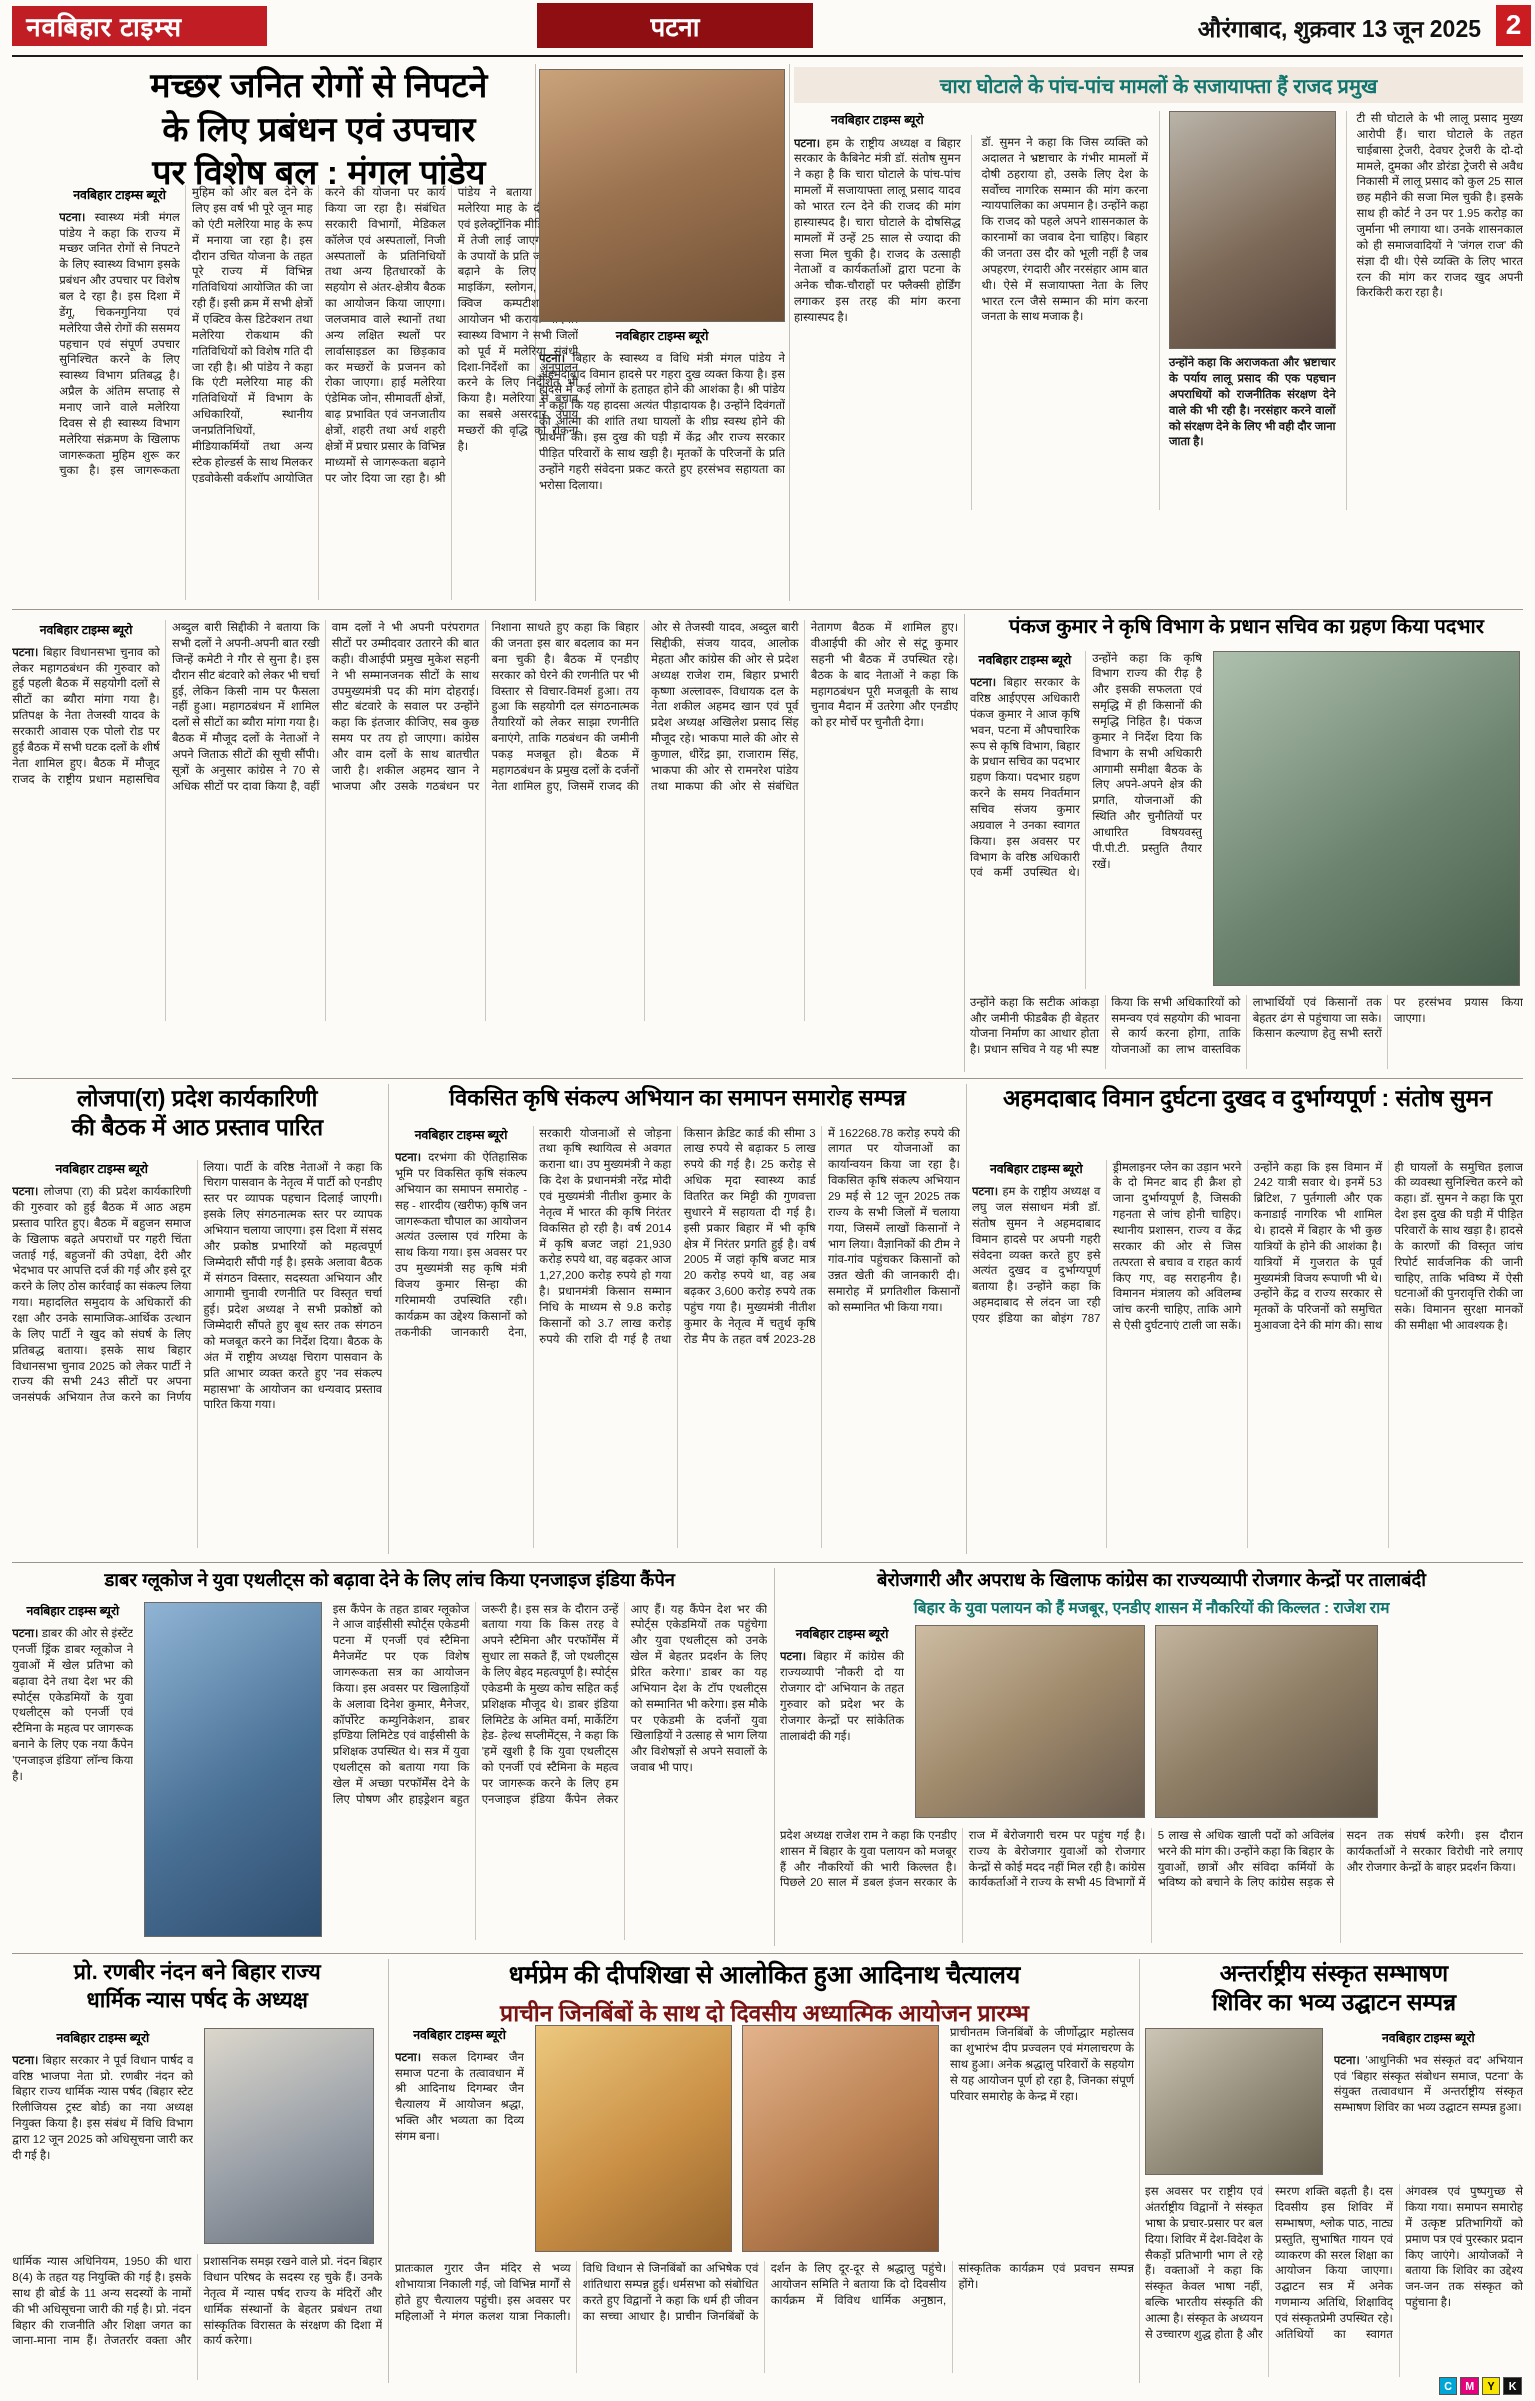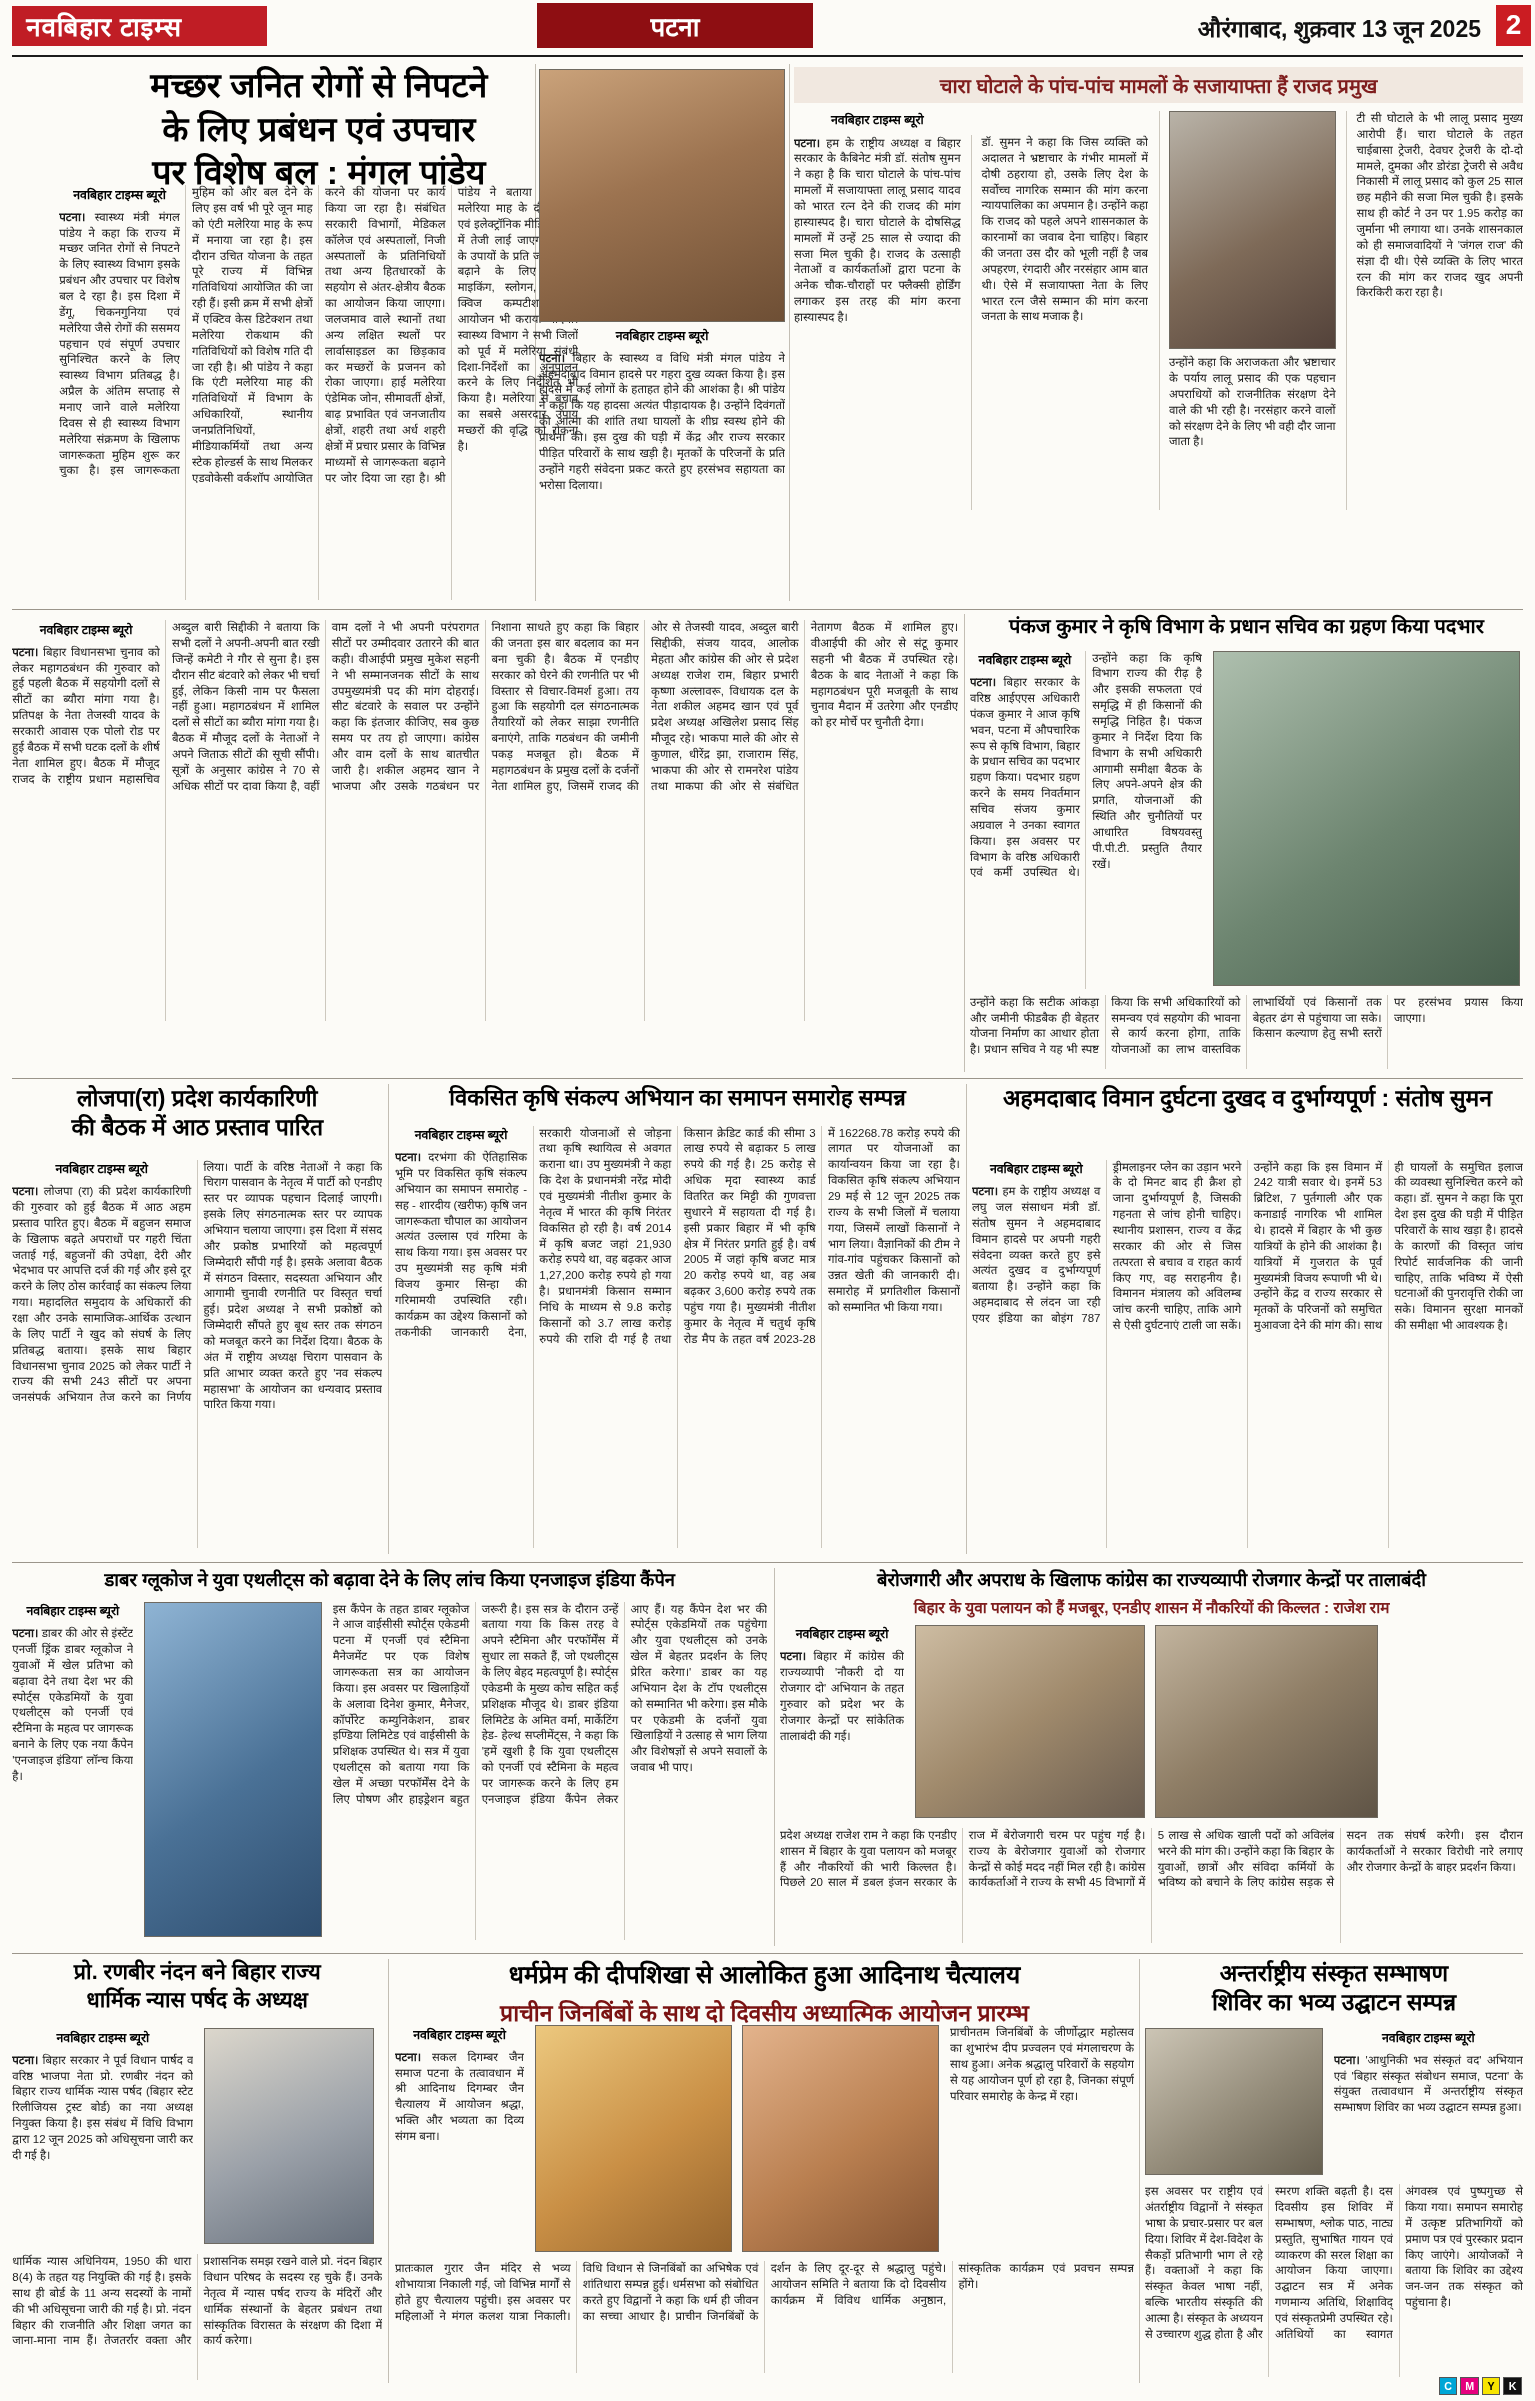--- a/index.html
+++ b/index.html
@@ -12,21 +12,21 @@
   .masthead { background:#c01d25; color:#fff; font-weight:bold; font-size:26px; display:flex; align-items:center; padding:0 14px; letter-spacing:0.8px; }
   .edition  { background:#8e0e12; color:#fff; font-weight:bold; font-size:26px; display:flex; align-items:center; justify-content:center; }
   .hdr-date { font-weight:bold; font-size:23px; color:#111; text-align:right; }
   .pagenum  { background:#cb1c22; color:#fff; font-weight:bold; font-size:28px; display:flex; align-items:center; justify-content:center; }
 
   .rule-h { background:#9b958b; height:0.8px; }
   .rule-h.strong { background:#1c1c1c; height:2.3px; }
   .rule-v { background:#c3beb4; width:0.8px; }
 
   .headline { font-weight:bold; text-align:center; color:#000; text-wrap:balance; line-height:1.28; }
-  .subhead  { font-weight:bold; text-align:center; color:#7f1d1d; }
+  .subhead  { font-weight:bold; text-align:center; color:#0f766e; }
   .subhead.bar { background:#f1e8e0; padding:4.6px 7.7px; }
   .byline { font-weight:bold; text-align:center; font-size:12.3px; margin:1.5px 0 6.1px; color:#000; }
   .body-text { font-size:11.5px; line-height:1.38; text-align:justify; color:#1b1b1b; overflow:hidden; }
   .body-text p { margin:0; }
   .dl { font-weight:bold; }
 
   .mc2 { column-count:2; column-gap:12.3px; column-rule:0.8px solid #cdc8be; }
   .mc3 { column-count:3; column-gap:12.3px; column-rule:0.8px solid #cdc8be; }
   .mc4 { column-count:4; column-gap:12.3px; column-rule:0.8px solid #cdc8be; }
   .mc6 { column-count:6; column-gap:12.3px; column-rule:0.8px solid #cdc8be; }
@@ -102,21 +102,21 @@
   <div class="abs" style="left:794px; top:64px; width:729px; height:537px;">
     <div class="subhead bar" style="font-size:20px; margin:3.1px 0 7.7px;">चारा घोटाले के पांच-पांच मामलों के सजायाफ्ता हैं राजद प्रमुख</div>
     <div class="frow" style="height:399px;">
       <div class="fcol nopad body-text" style="flex:1;">
         <div class="byline">नवबिहार टाइम्स ब्यूरो</div>
         <p><b class="dl">पटना।</b> <span>हम के राष्ट्रीय अध्यक्ष व बिहार सरकार के कैबिनेट मंत्री डॉ. संतोष सुमन ने कहा है कि चारा घोटाले के पांच-पांच मामलों में सजायाफ्ता लालू प्रसाद यादव को भारत रत्न देने की राजद की मांग हास्यास्पद है। चारा घोटाले के दोषसिद्ध मामलों में उन्हें 25 साल से ज्यादा की सजा मिल चुकी है। राजद के उत्साही नेताओं व कार्यकर्ताओं द्वारा पटना के अनेक चौक-चौराहों पर फ्लैक्सी होर्डिंग लगाकर इस तरह की मांग करना हास्यास्पद है।</span></p>
       </div>
       <div class="fcol body-text" style="flex:1;margin-top:24px;">
         <p>डॉ. सुमन ने कहा कि जिस व्यक्ति को अदालत ने भ्रष्टाचार के गंभीर मामलों में दोषी ठहराया हो, उसके लिए देश के सर्वोच्च नागरिक सम्मान की मांग करना न्यायपालिका का अपमान है। उन्होंने कहा कि राजद को पहले अपने शासनकाल के कारनामों का जवाब देना चाहिए। बिहार की जनता उस दौर को भूली नहीं है जब अपहरण, रंगदारी और नरसंहार आम बात थी। ऐसे में सजायाफ्ता नेता के लिए भारत रत्न जैसे सम्मान की मांग करना जनता के साथ मजाक है।</p>
       </div>
-      <div class="fcol body-text" style="flex:1;">
+      <div class="fcol body-text" style="flex:1;font-weight:bold;">
         <div class="photo ph-suman" style="width:100%; height:238px; margin-bottom:6.1px;"></div>
         <p>उन्होंने कहा कि अराजकता और भ्रष्टाचार के पर्याय लालू प्रसाद की एक पहचान अपराधियों को राजनीतिक संरक्षण देने वाले की भी रही है। नरसंहार करने वालों को संरक्षण देने के लिए भी वही दौर जाना जाता है।</p>
       </div>
       <div class="fcol body-text" style="flex:1;">
         <p>टी सी घोटाले के भी लालू प्रसाद मुख्य आरोपी हैं। चारा घोटाले के तहत चाईबासा ट्रेजरी, देवघर ट्रेजरी के दो-दो मामले, दुमका और डोरंडा ट्रेजरी से अवैध निकासी में लालू प्रसाद को कुल 25 साल छह महीने की सजा मिल चुकी है। इसके साथ ही कोर्ट ने उन पर 1.95 करोड़ का जुर्माना भी लगाया था। उनके शासनकाल को ही समाजवादियों ने 'जंगल राज' की संज्ञा दी थी। ऐसे व्यक्ति के लिए भारत रत्न की मांग कर राजद खुद अपनी किरकिरी करा रहा है।</p>
       </div>
     </div>
   </div>
 
   <div class="abs" style="left:12.3px; top:614px; width:946px; height:458px;">

